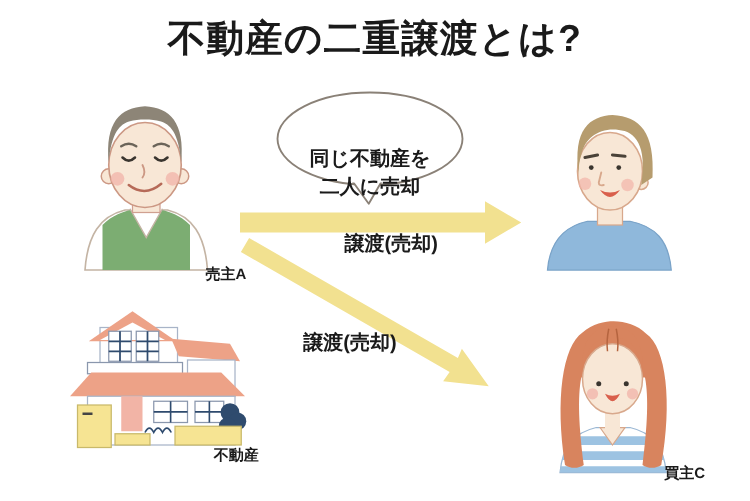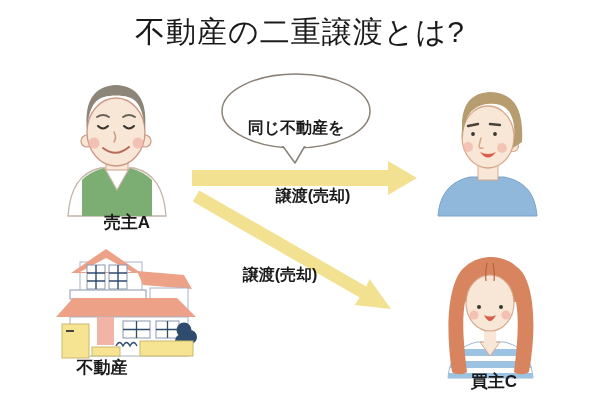--- a/index.html
+++ b/index.html
@@ -3,27 +3,27 @@
 <meta charset="utf-8">
 <style>
   html,body{margin:0;padding:0;background:#fff;}
   .stage{
     position:relative;width:600px;height:401px;background:#fff;overflow:hidden;
     font-family:"Liberation Sans","DejaVu Sans",sans-serif;color:var(--text-black,#1a1a1a);
   }
   .stage svg{position:absolute;left:0;top:0;}
   .lbl{position:absolute;font-weight:bold;text-align:center;line-height:1.25;
        color:var(--text-black,#1a1a1a);white-space:nowrap;}
-  .title{left:0;top:13px;width:600px;font-size:30px;letter-spacing:1px;font-weight:400;}
+  .title{left:0;top:13px;width:600px;font-size:30px;letter-spacing:1px;font-weight:700;}
   .bubble-text{left:216px;top:88px;width:160px;font-size:16px;line-height:22px;margin-top:29px;}
   .arrow-label-b{left:243px;top:186px;width:140px;font-size:16px;}
   .arrow-label-c{left:210px;top:265px;width:140px;font-size:16px;}
-  .actor{font-size:17px;}
+  .actor{font-size:12px;text-align:right;}
   .seller-label{left:57px;top:212px;width:140px;}
-  .property-label{left:32px;top:357px;width:140px;font-family:Liberation Serif, serif;}
+  .property-label{left:67px;top:357px;width:140px;font-family:Liberation Serif, serif;}
   .buyerb-label{left:425px;top:214px;width:140px;}
   .buyerc-label{left:424px;top:371px;width:140px;}
 </style>
 </head>
 <body>
 
 <div class="stage">
 
   <svg width="600" height="401" viewBox="0 0 600 401">
 
@@ -128,20 +128,21 @@
       <rect x="92" y="347" width="28" height="9" fill="var(--house-yellow,#F6E493)" stroke="#C9B96A" stroke-width="1"></rect>
       <rect x="140" y="341" width="53" height="15" fill="var(--house-yellow,#F6E493)" stroke="#C9B96A" stroke-width="1"></rect>
       <path d="M 116,346 q 3.5,-7 7,0 q 3.5,-7 7,0 q 3.5,-7 7,0" fill="none" stroke="var(--bush-navy,#2F4B6E)" stroke-width="1.3"></path>
     </g>
   </svg>
 
   <div class="lbl title">不動産の二重譲渡とは?</div>
 
   <div class="lbl bubble-text">
     <div>同じ不動産を</div>
+    <div>二人に売却</div>
   </div>
 
   <div class="lbl arrow-label-b">譲渡(売却)</div>
   <div class="lbl arrow-label-c">譲渡(売却)</div>
 
   <div class="lbl actor seller-label">売主A</div>
   <div class="lbl actor property-label">不動産</div>
   <div class="lbl actor buyerc-label">買主C</div>
 </div>
 

